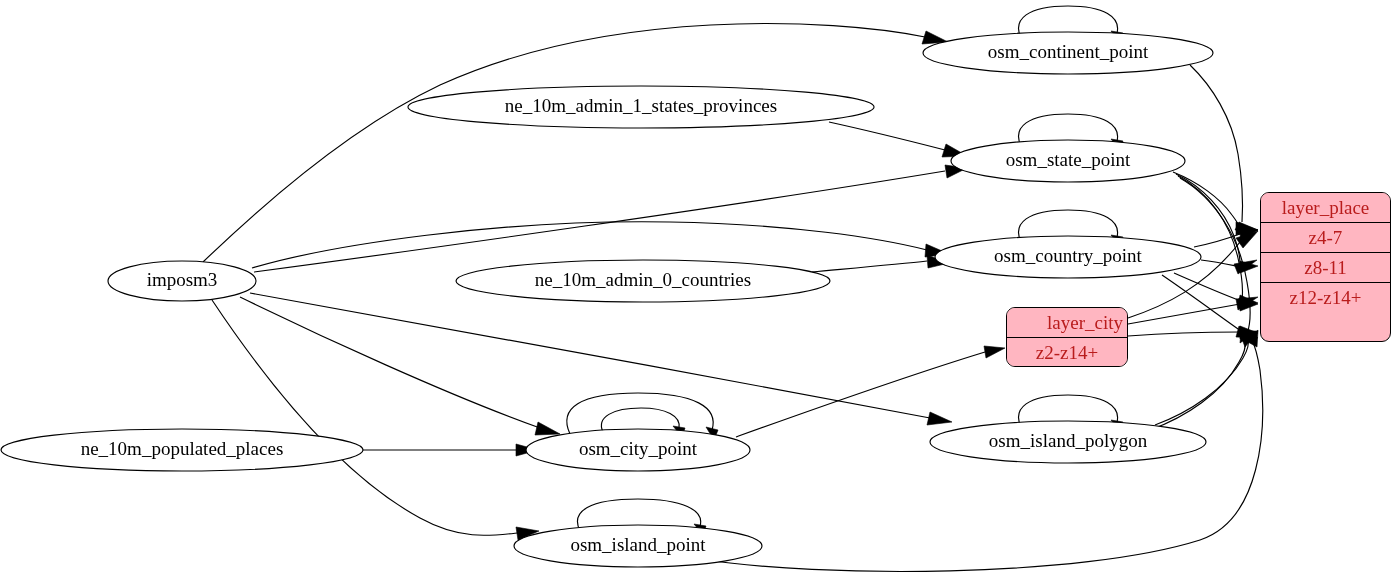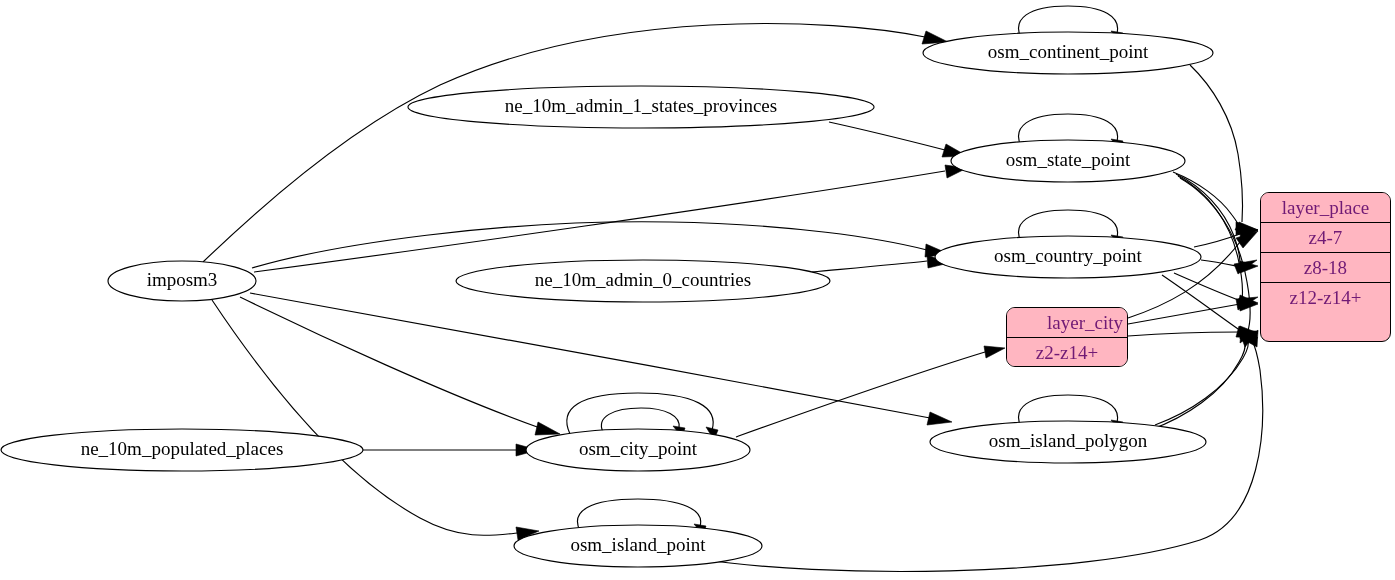--- a/index.html
+++ b/index.html
@@ -56,21 +56,21 @@
     overflow: hidden;
     background: #ffb6c1;
   }
   .record-row {
     box-sizing: border-box;
     display: flex;
     align-items: center;
     justify-content: center;
     font-family: "Liberation Serif", "DejaVu Serif", serif;
     font-size: 19px;
-    color: #701a75;
+    color: #b91c1c;
     background: #ffb6c1;
     border-bottom: 1.2px solid #000000;
     white-space: nowrap;
   }
   .record-row:last-child {
     border-bottom: none;
   }
 </style>
 </head>
 <body>
@@ -293,21 +293,21 @@
         <ellipse class="node-ellipse" cx="638" cy="546" rx="124" ry="21"></ellipse>
         <text class="node-label" x="638" y="547">osm_island_point</text>
       </g>
 
     </g>
   </svg>
 
   <div class="record-box" id="record-layer-place" style="left:1260px; top:192px; width:131px; height:150px;">
     <div class="record-row" style="height:30px;">layer_place</div>
     <div class="record-row" style="height:30px;text-align:right;">z4-7</div>
-    <div class="record-row" style="height:30px;">z8-18</div>
+    <div class="record-row" style="height:30px;">z8-11</div>
     <div class="record-row" style="height:30px;">z12-z14+</div>
   </div>
 
   <div class="record-box" id="record-layer-city" style="left:1006px; top:307px; width:122px; height:60px;">
     <div class="record-row" style="height:30px;padding-left:36px;">layer_city</div>
     <div class="record-row" style="height:30px;">z2-z14+</div>
   </div>
 
 </div>
 

